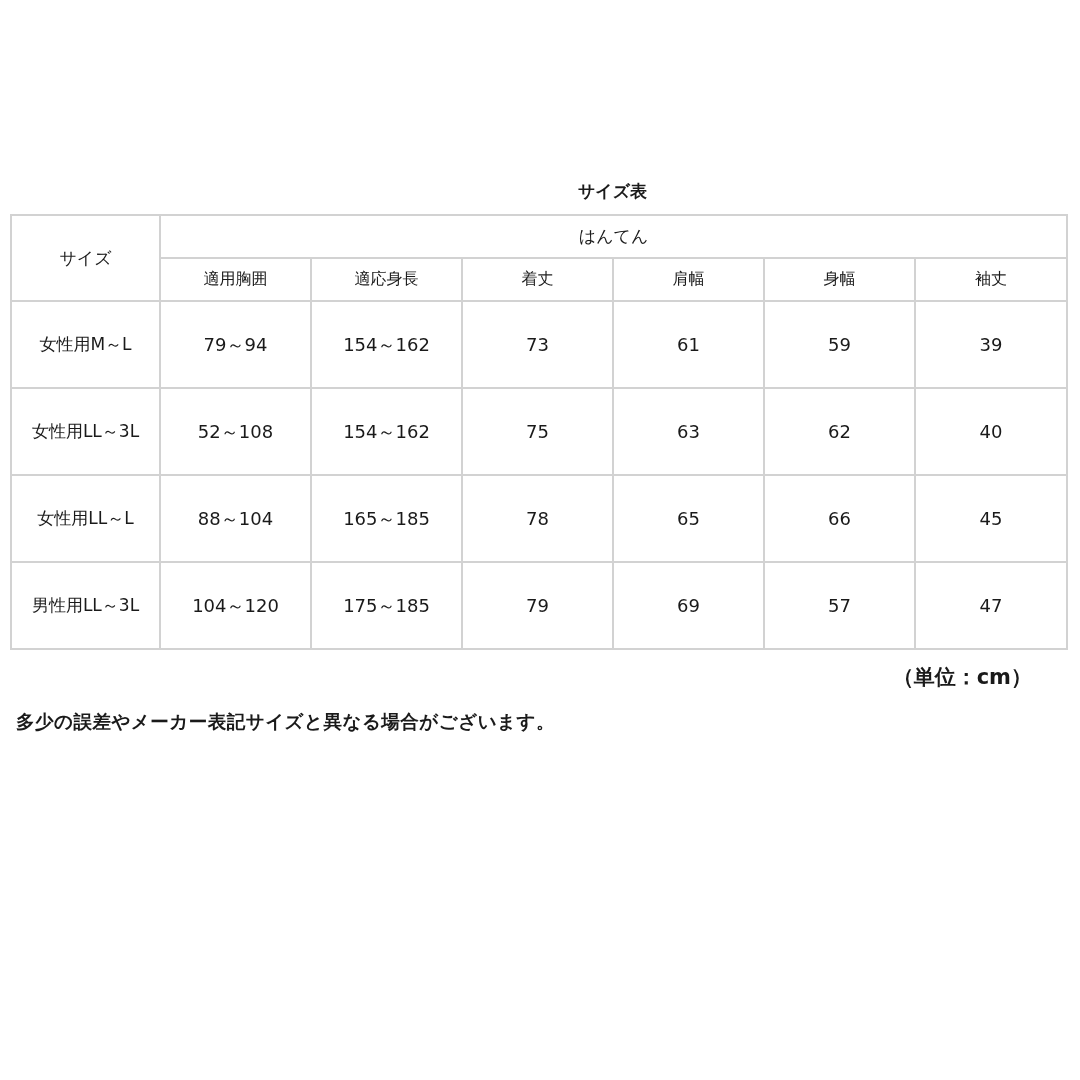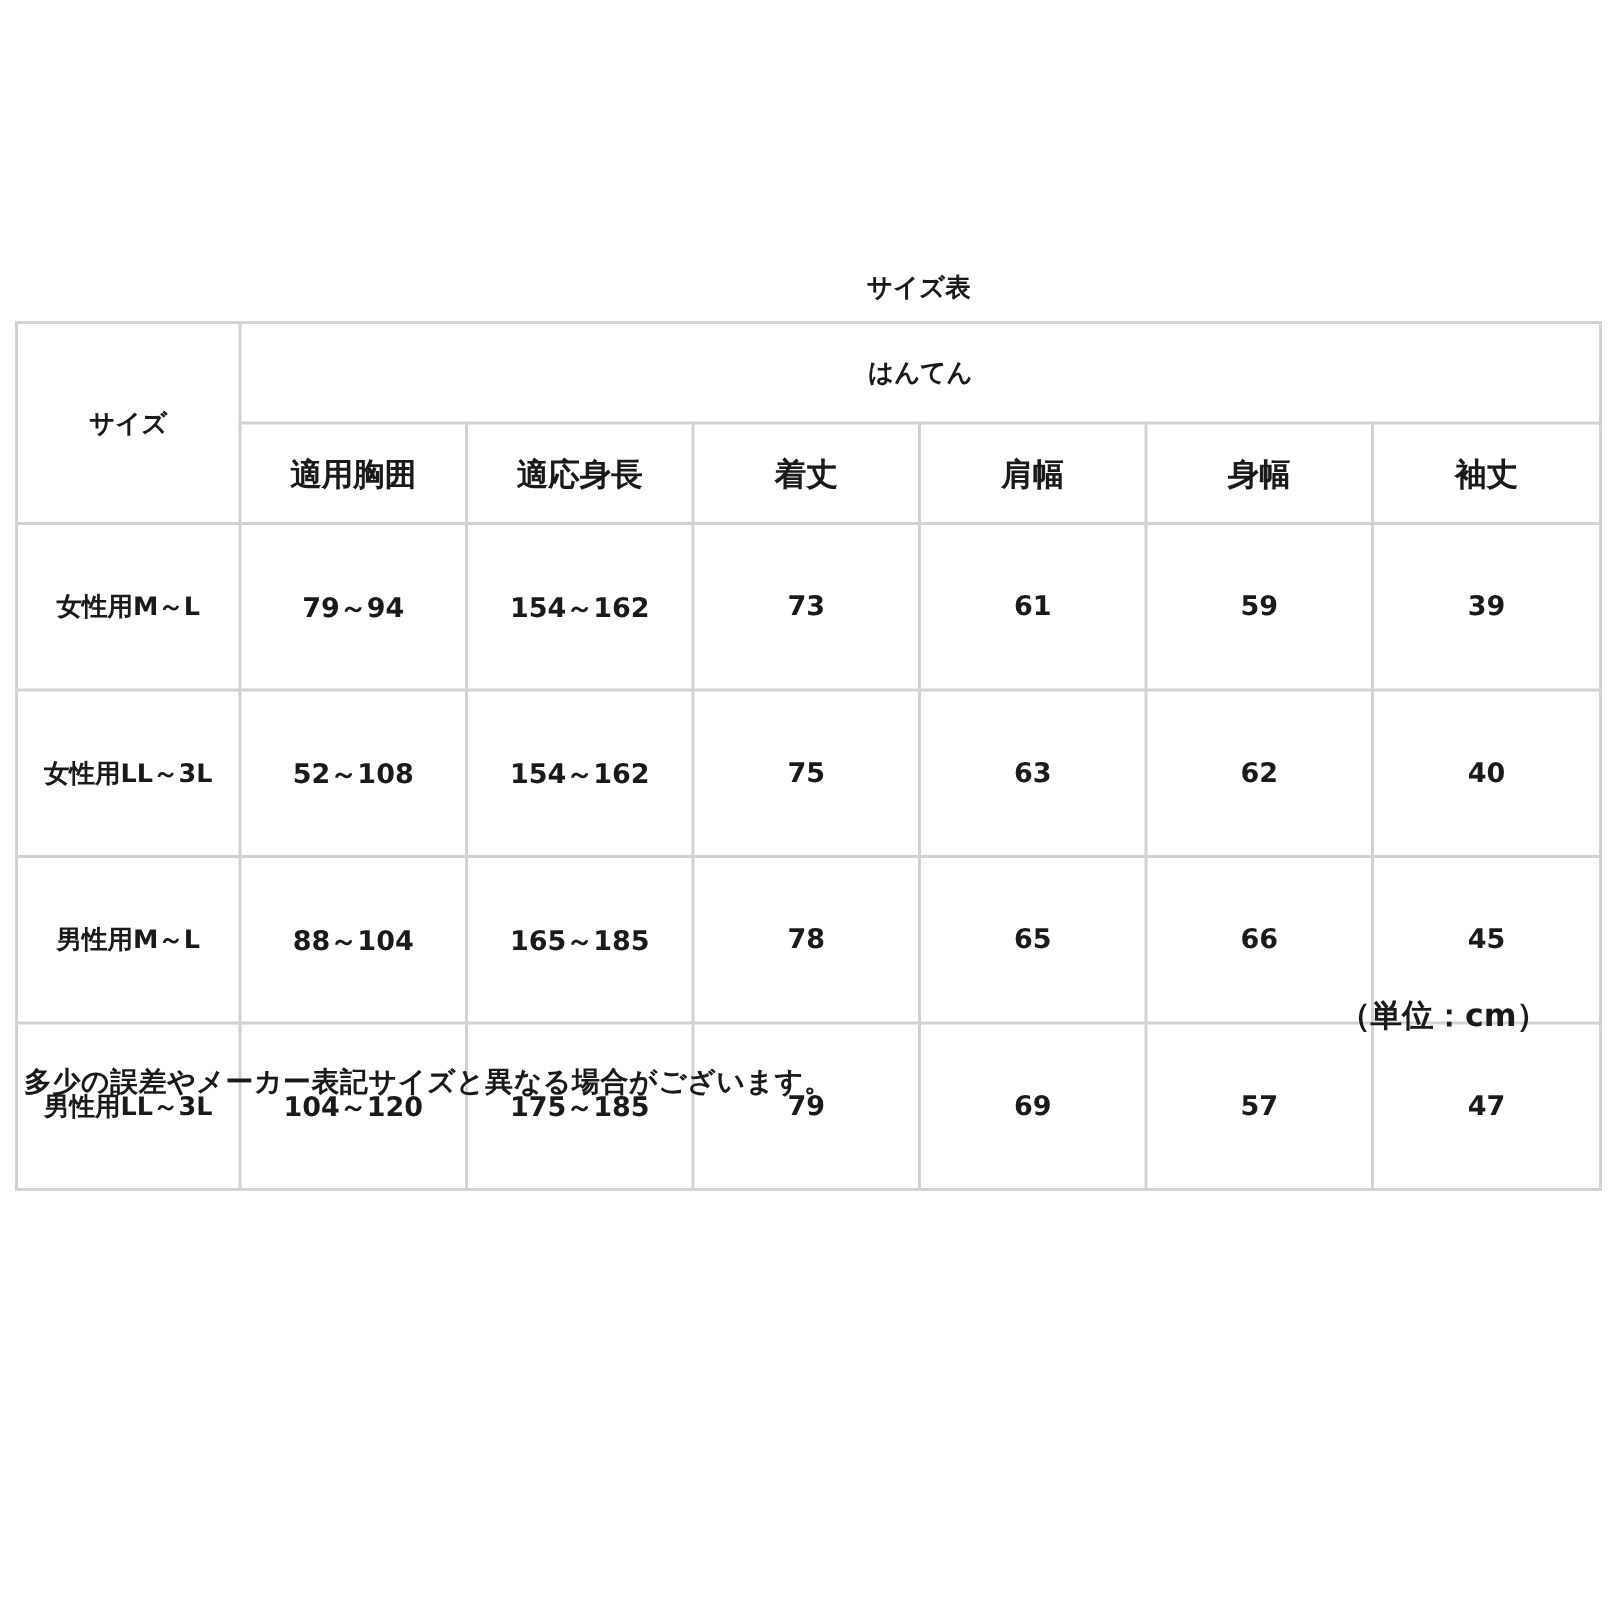--- a/index.html
+++ b/index.html
@@ -11,24 +11,24 @@
   .title {
     position: absolute; left: 0; width: 1225px; top: 180px;
     text-align: center; font-weight: bold; font-size: 17px;
   }
   table.size-table {
     position: absolute; left: 10px; top: 214px;
     width: 1056px; border-collapse: collapse; table-layout: fixed;
   }
   table.size-table td, table.size-table th {
     border: 2px solid #d2d2d2; text-align: center; vertical-align: middle;
-    font-weight: bold; padding: 12px;
+    font-weight: normal; padding: 0;
   }
   .h1 td, .h1 th { height: 41px; font-size: 17px; }
-  .h2 td, .h2 th { height: 41px; font-size: 21px; }
+  .h2 td, .h2 th { height: 41px; font-size: 16px; }
   .body-row td { height: 85px; font-size: 18px; margin-left: 28px; }
   .size-label { font-size: 17px !important; }
   .unit {
     position: absolute; right: 48px; top: 663px; font-size: 21px; font-weight: bold;
   }
   .notes {
     position: absolute; left: 16px; top: 705px; font-size: 18.5px; font-weight: bold;
     line-height: 33px; letter-spacing: 0.5px;
   }
   .notes div { white-space: nowrap; }
@@ -73,21 +73,21 @@
   <tr class="body-row">
     <td class="size-label">女性用LL～3L</td>
     <td>52～108</td>
     <td>154～162</td>
     <td>75</td>
     <td>63</td>
     <td>62</td>
     <td>40</td>
   </tr>
   <tr class="body-row">
-    <td class="size-label">男性用M～L</td>
+    <td class="size-label">女性用LL～L</td>
     <td>88～104</td>
     <td>165～185</td>
     <td>78</td>
     <td>65</td>
     <td>66</td>
     <td>45</td>
   </tr>
   <tr class="body-row">
     <td class="size-label">男性用LL～3L</td>
     <td>104～120</td>

